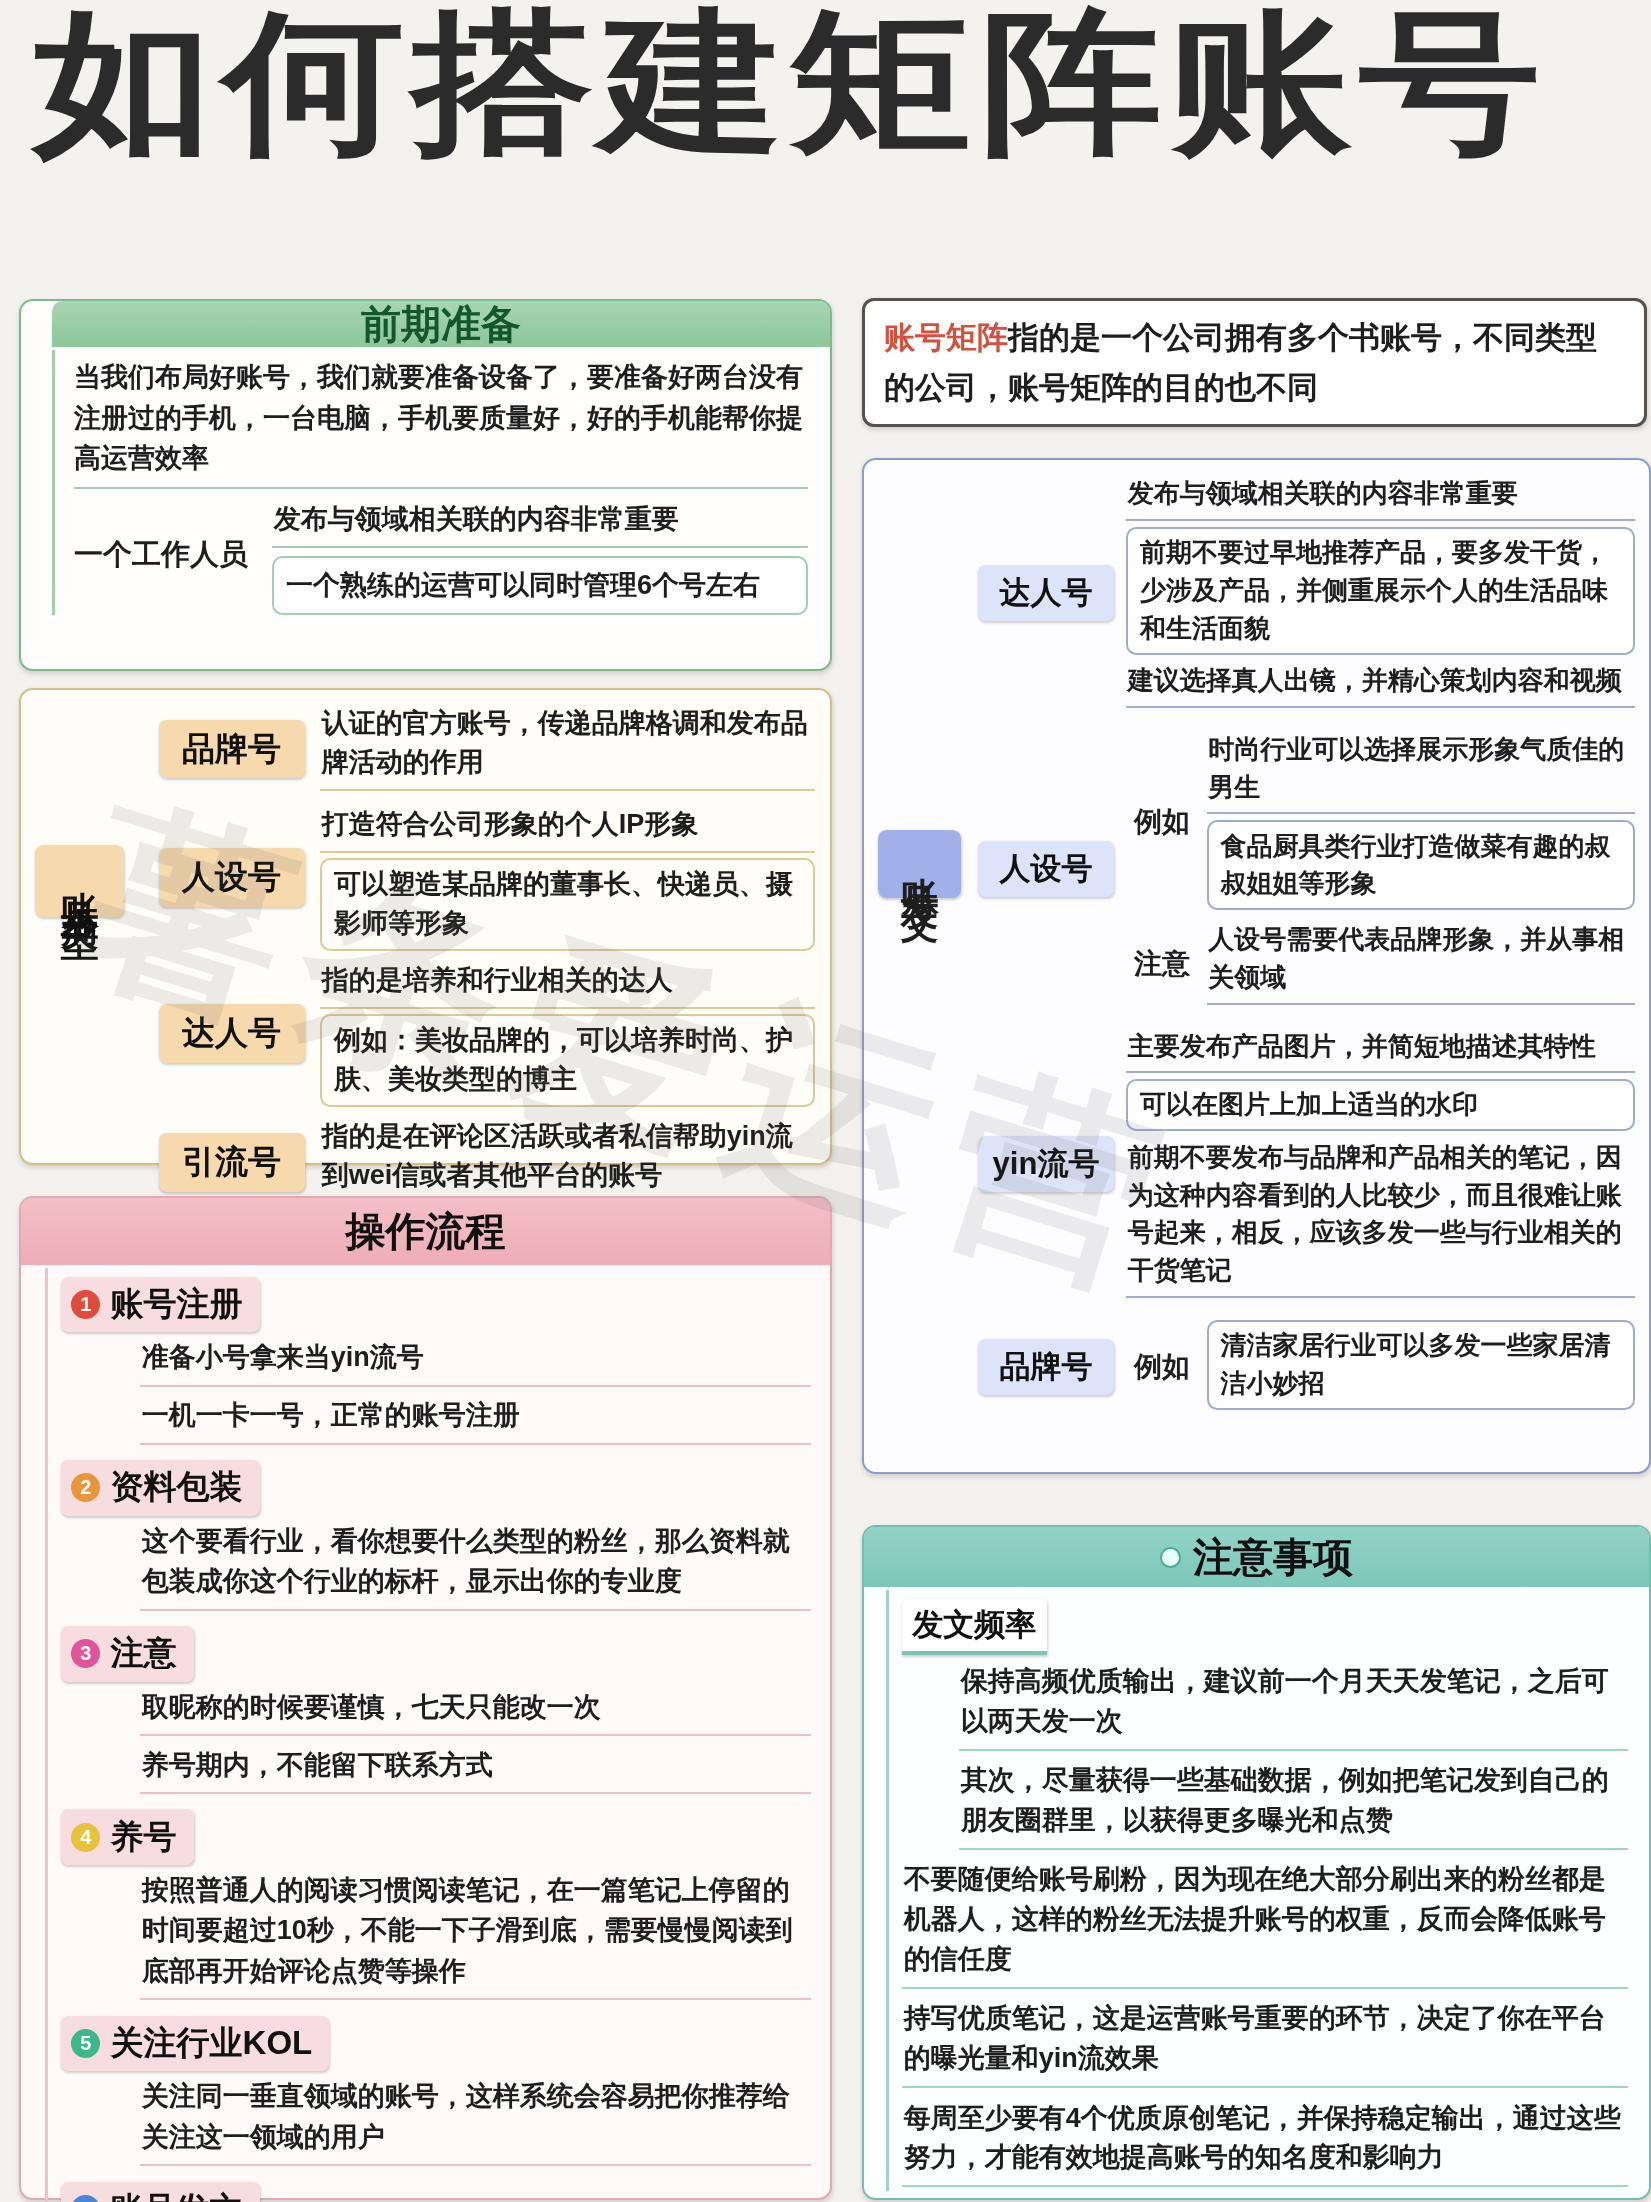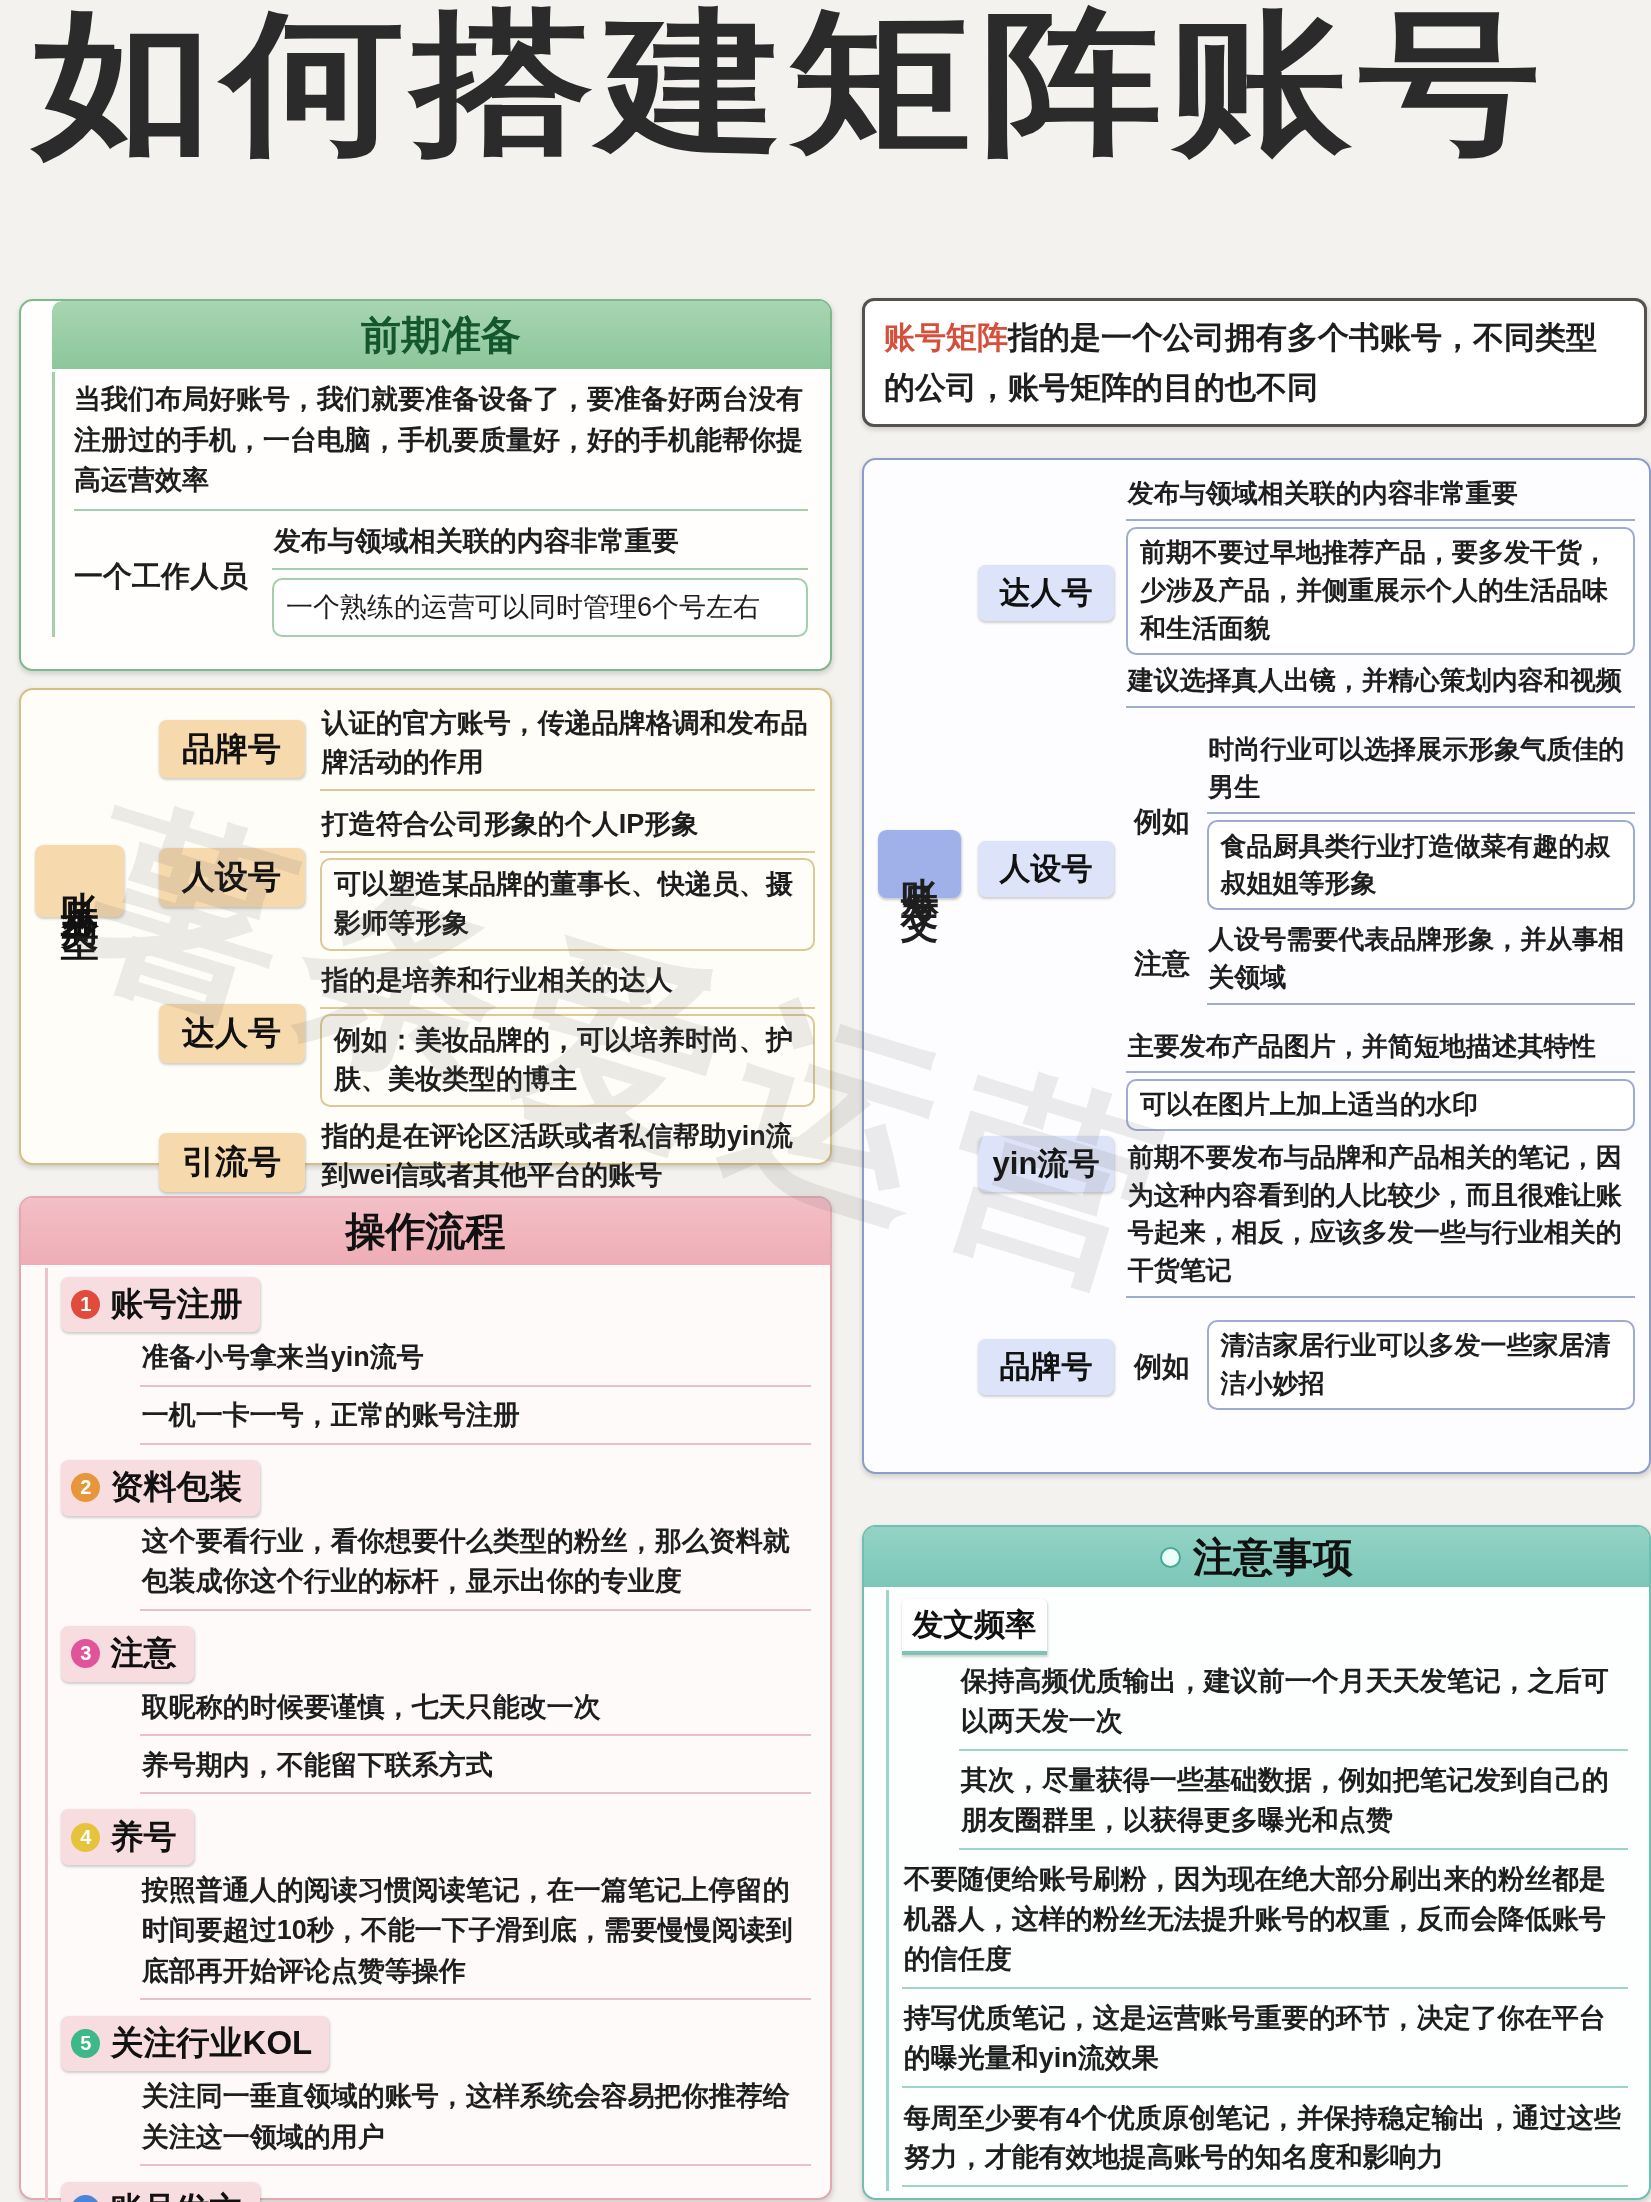--- a/index.html
+++ b/index.html
@@ -30,32 +30,32 @@
     font-size:40px;font-weight:800;color:#111;
     border-radius:10.3px 10.3px 0 0;
   }
   .pill{
     border-radius:7.7px;font-weight:800;color:#111;
     box-shadow:0.9px 1.7px 2.6px rgba(0,0,0,.18);
     display:inline-flex;align-items:center;justify-content:center;
   }
   
   .prep{left:19px;top:299px;width:809px;height:368px;border:2.6px solid #7cba8c;}
-  .prep .sec-header{height:68px;background:linear-gradient(180deg,#a8d5b2,#8cc79a);color:#14572c;margin-left:31px;}
+  .prep .sec-header{height:46px;background:linear-gradient(180deg,#a8d5b2,#8cc79a);color:#14572c;margin-left:31px;}
   .prep-content{position:relative;padding:10.3px 22.4px 8.6px 53px;}
   .prep-content::before{content:"";position:absolute;left:31px;top:3.4px;bottom:8.6px;width:2.6px;background:#a3cfae;}
   .prep-body{font-size:27px;font-weight:600;line-height:1.5;margin:0;
     border-bottom:2.6px solid #a3cfae;padding-bottom:8.6px;}
   .staff-row{display:flex;align-items:center;margin-top:6.9px;}
   .staff-label{flex:0 0 198px;font-size:29px;font-weight:700;}
   .staff-col{flex:1;min-width:0;}
   .staff-point{font-size:27px;font-weight:600;line-height:1.45;
     border-bottom:2.6px solid #a3cfae;padding:3.4px 1.7px 6.9px;}
   .staff-note{border:2.6px solid #a3cfae;border-radius:10.3px;margin-top:8.6px;
-    padding:6.9px 12px;font-size:27px;font-weight:400;line-height:1.5;background:#fff;}
+    padding:6.9px 12px;font-size:27px;font-weight:700;line-height:1.5;background:#fff;}
   
   .types{left:19px;top:688px;width:809px;height:473px;border:2.6px solid #d6be86;background:#fffdf7;}
   .types-vlabel{
     position:absolute;left:13.8px;top:155px;width:89px;padding:15.5px 0;
     background:#f6d9ad;border-radius:8.6px;box-shadow:0.9px 1.7px 2.6px rgba(0,0,0,.18);
     writing-mode:vertical-rl;text-orientation:upright;letter-spacing:10.3px;
     font-size:38px;font-weight:800;text-align:center;margin:0 auto;
     display:flex;align-items:center;justify-content:center;
   }
   .types-content{margin-left:129px;padding:12px 15.5px 6.9px 8.6px;display:flex;flex-direction:column;gap:6.9px;}

